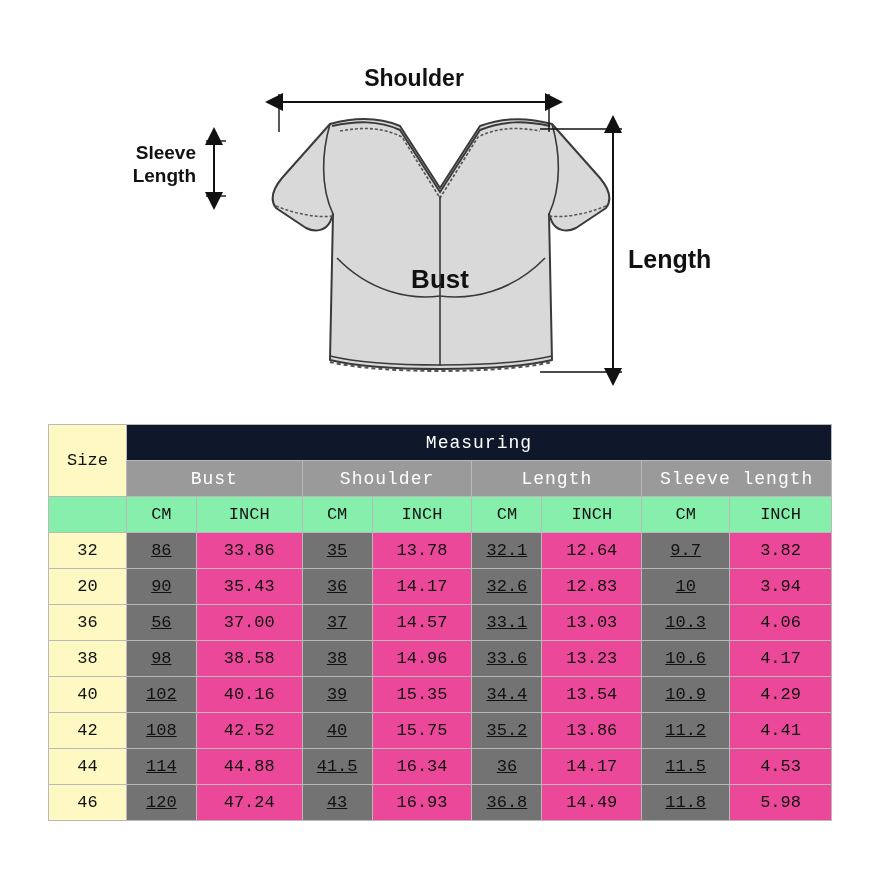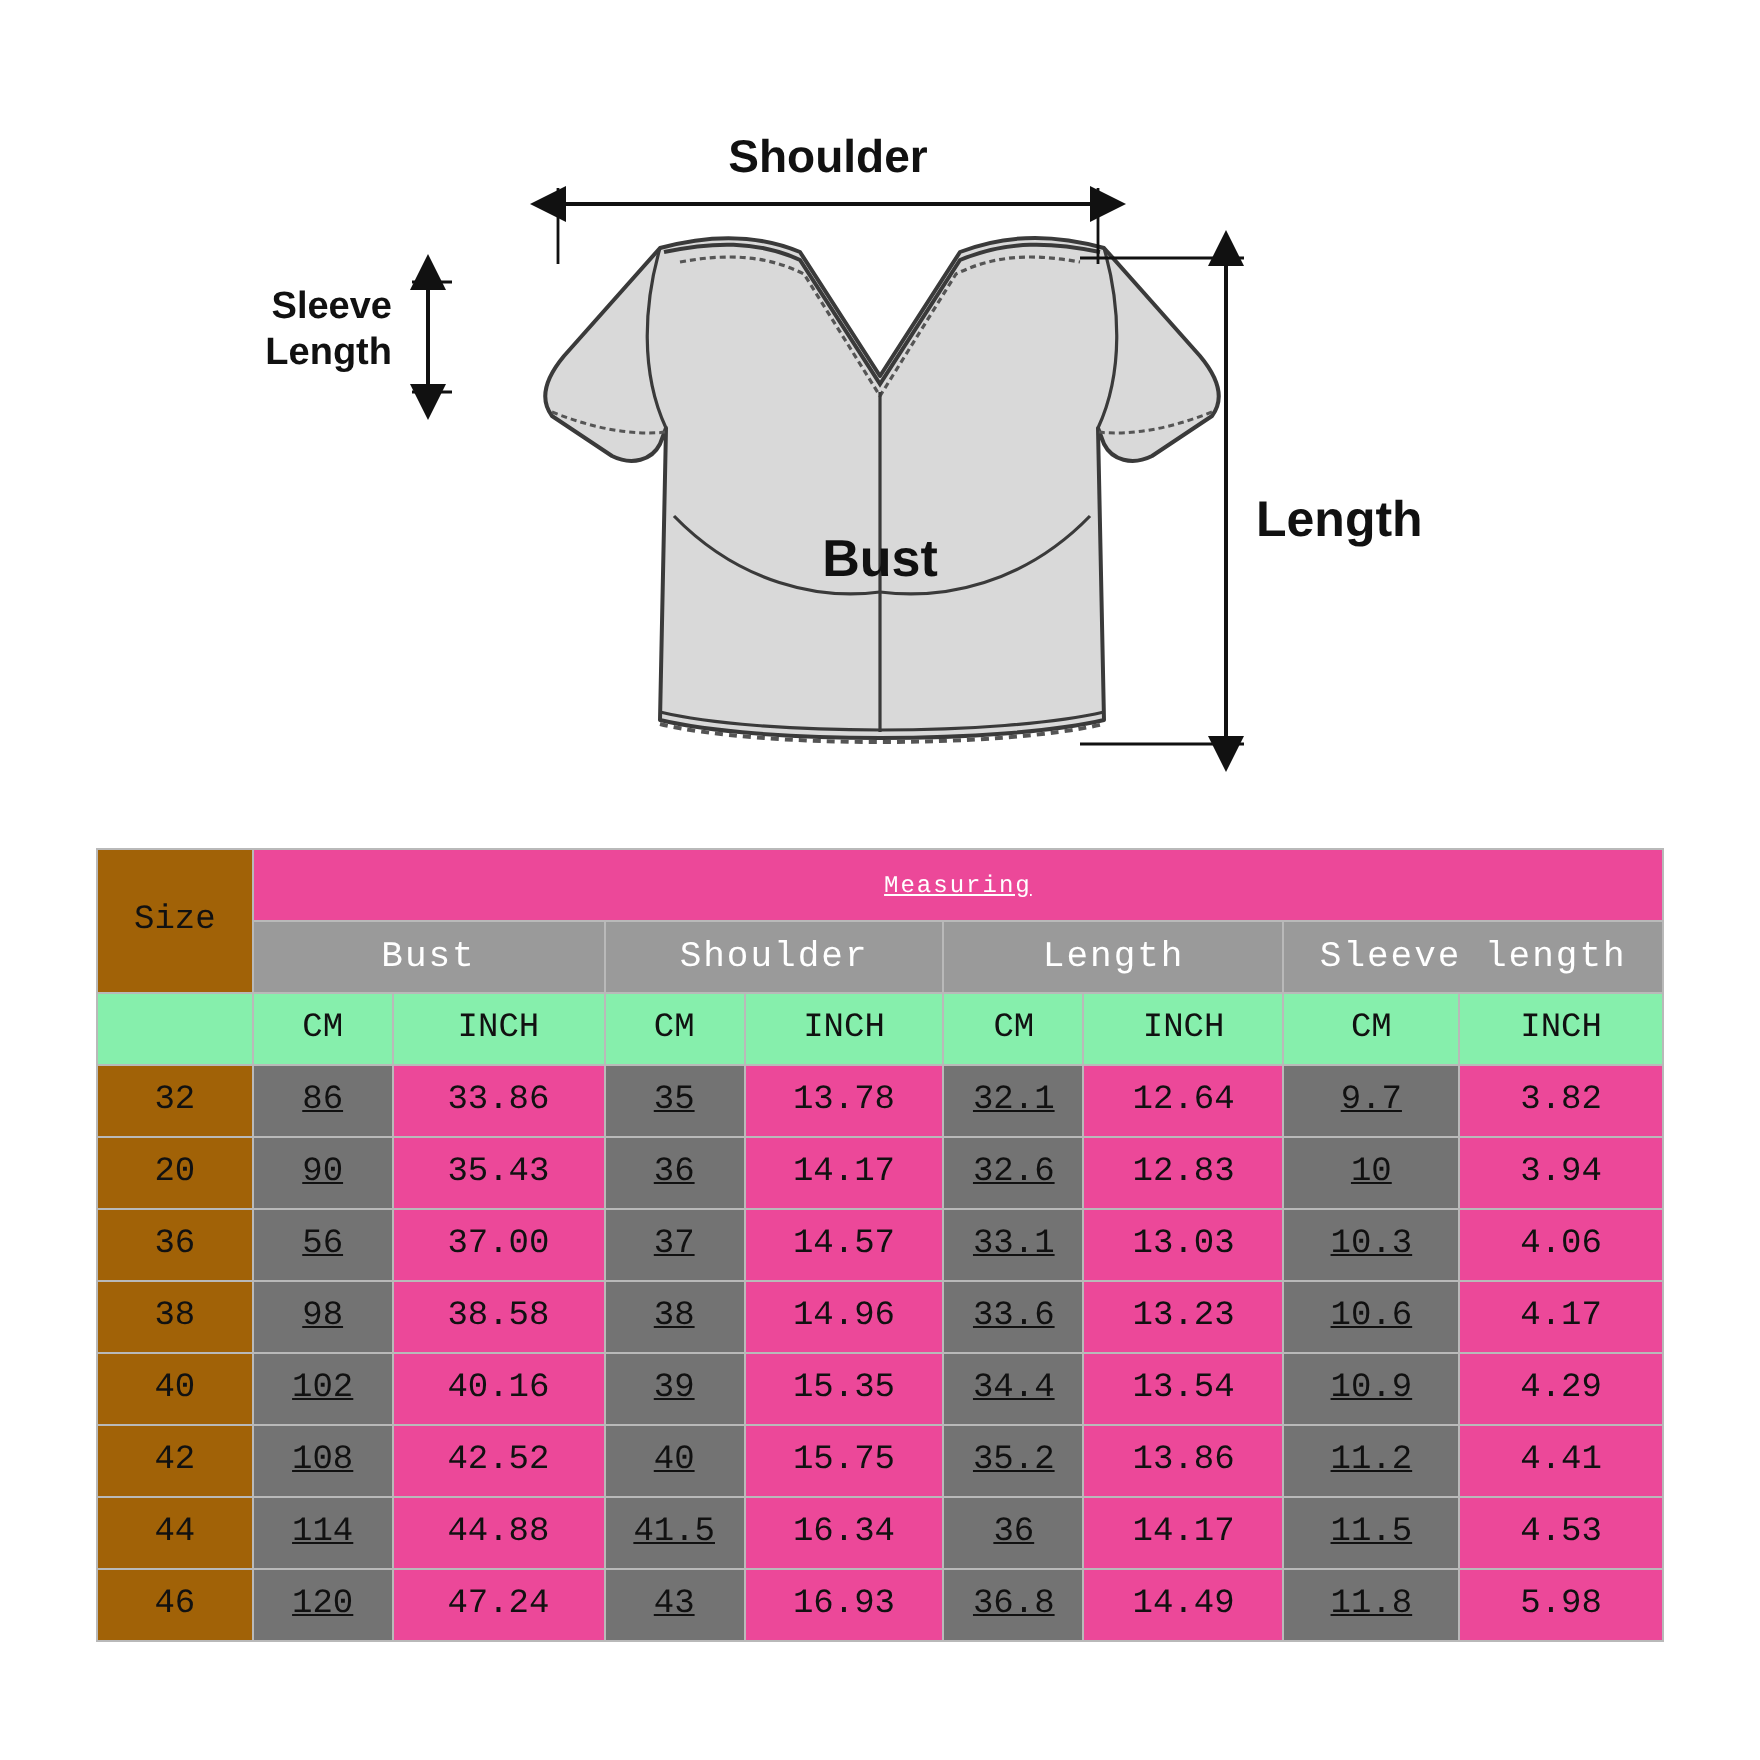--- a/index.html
+++ b/index.html
@@ -49,39 +49,38 @@
   }
   table.size-table td,
   table.size-table th {
     border: 1px solid #b9b9b9;
     text-align: center;
     padding: 0;
     height: 35px;
     font-weight: normal;
   }
   .hdr-dark {
-    background: #ec4899;
+    background: #0f172a;
     color: #ffffff;
-    font-size: 12px;
+    font-size: 18px;
     letter-spacing: 1px;
-    text-decoration: underline;
   }
   .hdr-mid {
     background: #9a9a9a;
     color: #ffffff;
     font-size: 18px;
     letter-spacing: 1px;
   }
   .hdr-unit {
     background: #86efac;
     color: #111;
     font-size: 17px;
   }
   .size-cell {
-    background: #a16207;
+    background: #fef9c3;
     color: #111;
     margin-left: 31px;
   }
   .cell-white { background: #737373; text-decoration: underline; }
   .cell-grey  { background: #ec4899; }
   col.c-size   { width: 78px; }
   col.c-cm     { width: 70px; }
   col.c-inch   { width: 106px; }
   col.c-cm2    { width: 70px; }
   col.c-inch2  { width: 100px; }

